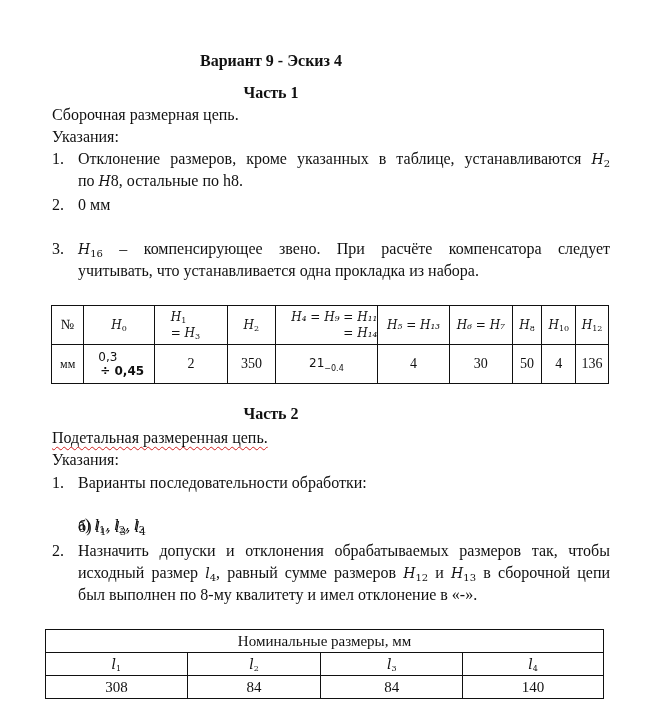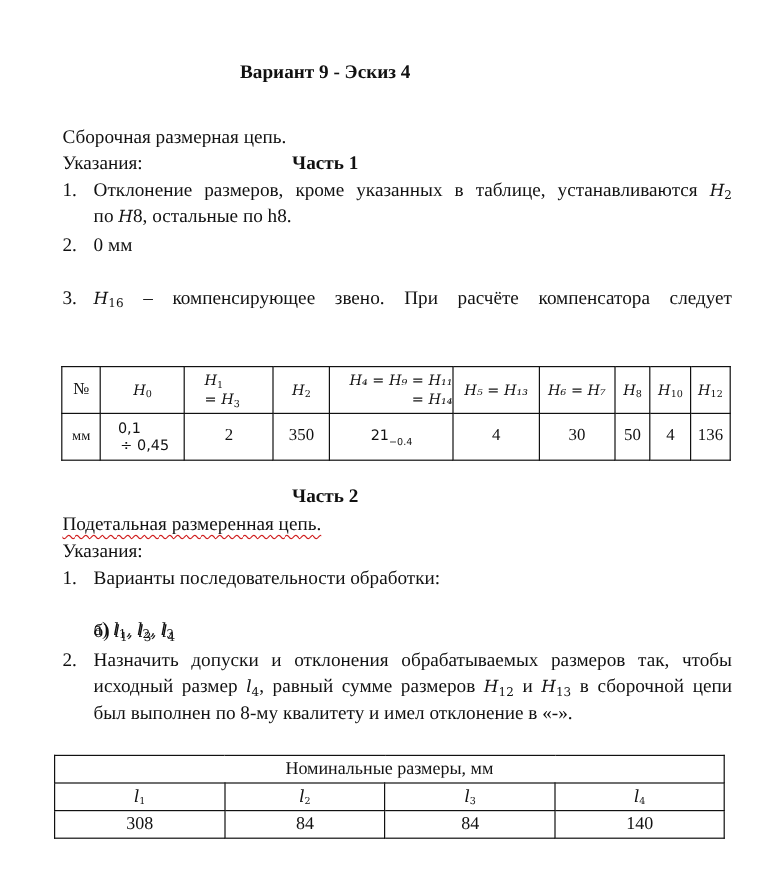--- a/index.html
+++ b/index.html
@@ -25,21 +25,21 @@
   .cmath { font-family: "DejaVu Serif", serif; font-style: italic; font-size: 12px; line-height: 16px; }
   .cmath sub { font-size: 8px; font-style: normal; vertical-align: -2px; line-height: 0; }
   .cval { font-family: "Liberation Serif", serif; font-size: 14px; }
   .cval-s { font-family: "DejaVu Sans", sans-serif; font-size: 12px; }
   .t2 td { font-size: 14px; height: 22px; }
 </style>
 </head>
 <body>
 
 <div class="abs title" style="top:52px;">Вариант 9 - Эскиз 4</div>
-<div class="abs title" style="top:84px;margin-top:44px;">Часть 1</div>
+<div class="abs title" style="top:84px;">Часть 1</div>
 
 <div class="abs line" style="top:104px;">Сборочная размерная цепь.</div>
 <div class="abs line" style="top:126px;">Указания:</div>
 
 <div>
   <div class="li-num" style="top:148px;">1.</div>
   <div class="li-body" style="top:148px;">
     <span class="just"><span>Отклонение размеров, кроме указанных в таблице, устанавливаются</span> <span class="m"><span>H</span><sub>2</sub></span></span>
     <span>по</span> <span class="m">H</span><span>8, остальные по h8.</span>
   </div>
@@ -49,20 +49,21 @@
   <div class="li-num" style="top:194px;">2.</div>
   <div class="li-body" style="top:194px;">
     <span>0 мм</span>
   </div>
 </div>
 
 <div>
   <div class="li-num" style="top:238px;">3.</div>
   <div class="li-body" style="top:238px;">
     <span class="just"><span class="m"><span>H</span><sub>16</sub></span> <span>– компенсирующее звено. При расчёте компенсатора следует</span></span>
+    <span>учитывать, что устанавливается одна прокладка из набора.</span>
   </div>
 </div>
 
 <table class="t" style="left:51px; top:305px; width:558px;">
   <tbody>
       <tr style="height:39px;">
     <td style="width:33px;"><span class="cval">№</span></td>
     <td style="width:72px;"><span class="cmath"><span>H</span><sub>0</sub></span></td>
     <td style="width:61px; text-align:left; padding-left:16px;">
           <div class="cmath"><span>H</span><sub>1</sub></div>
@@ -75,22 +76,22 @@
         </td>
     <td style="width:76px;"><span class="cmath">H₅ = H₁₃</span></td>
     <td style="width:67px;"><span class="cmath">H₆ = H₇</span></td>
     <td style="width:30px;"><span class="cmath"><span>H</span><sub>8</sub></span></td>
     <td style="width:34px;"><span class="cmath"><span>H</span><sub>10</sub></span></td>
     <td style="width:33px;"><span class="cmath"><span>H</span><sub>12</sub></span></td>
   </tr>
   <tr style="height:39px;">
     <td><span class="cval" style="font-size:12px;">мм</span></td>
     <td style="text-align:left; padding-left:14px;">
-          <div class="cval-s">0,1</div>
-          <div class="cval-s" style="padding-left:2px;">÷ 0,45</div>
+          <div class="cval-s">0,3</div>
+          <div class="cval-s" style="padding-left:2px;font-weight:bold;">÷ 0,45</div>
         </td>
     <td><span class="cval">2</span></td>
     <td><span class="cval">350</span></td>
     <td><span class="cval-s">21</span><sub class="cval-s" style="font-size:8px;">−0.4</sub></td>
     <td><span class="cval">4</span></td>
     <td><span class="cval">30</span></td>
     <td><span class="cval">50</span></td>
     <td><span class="cval">4</span></td>
     <td><span class="cval">136</span></td>
   </tr>

